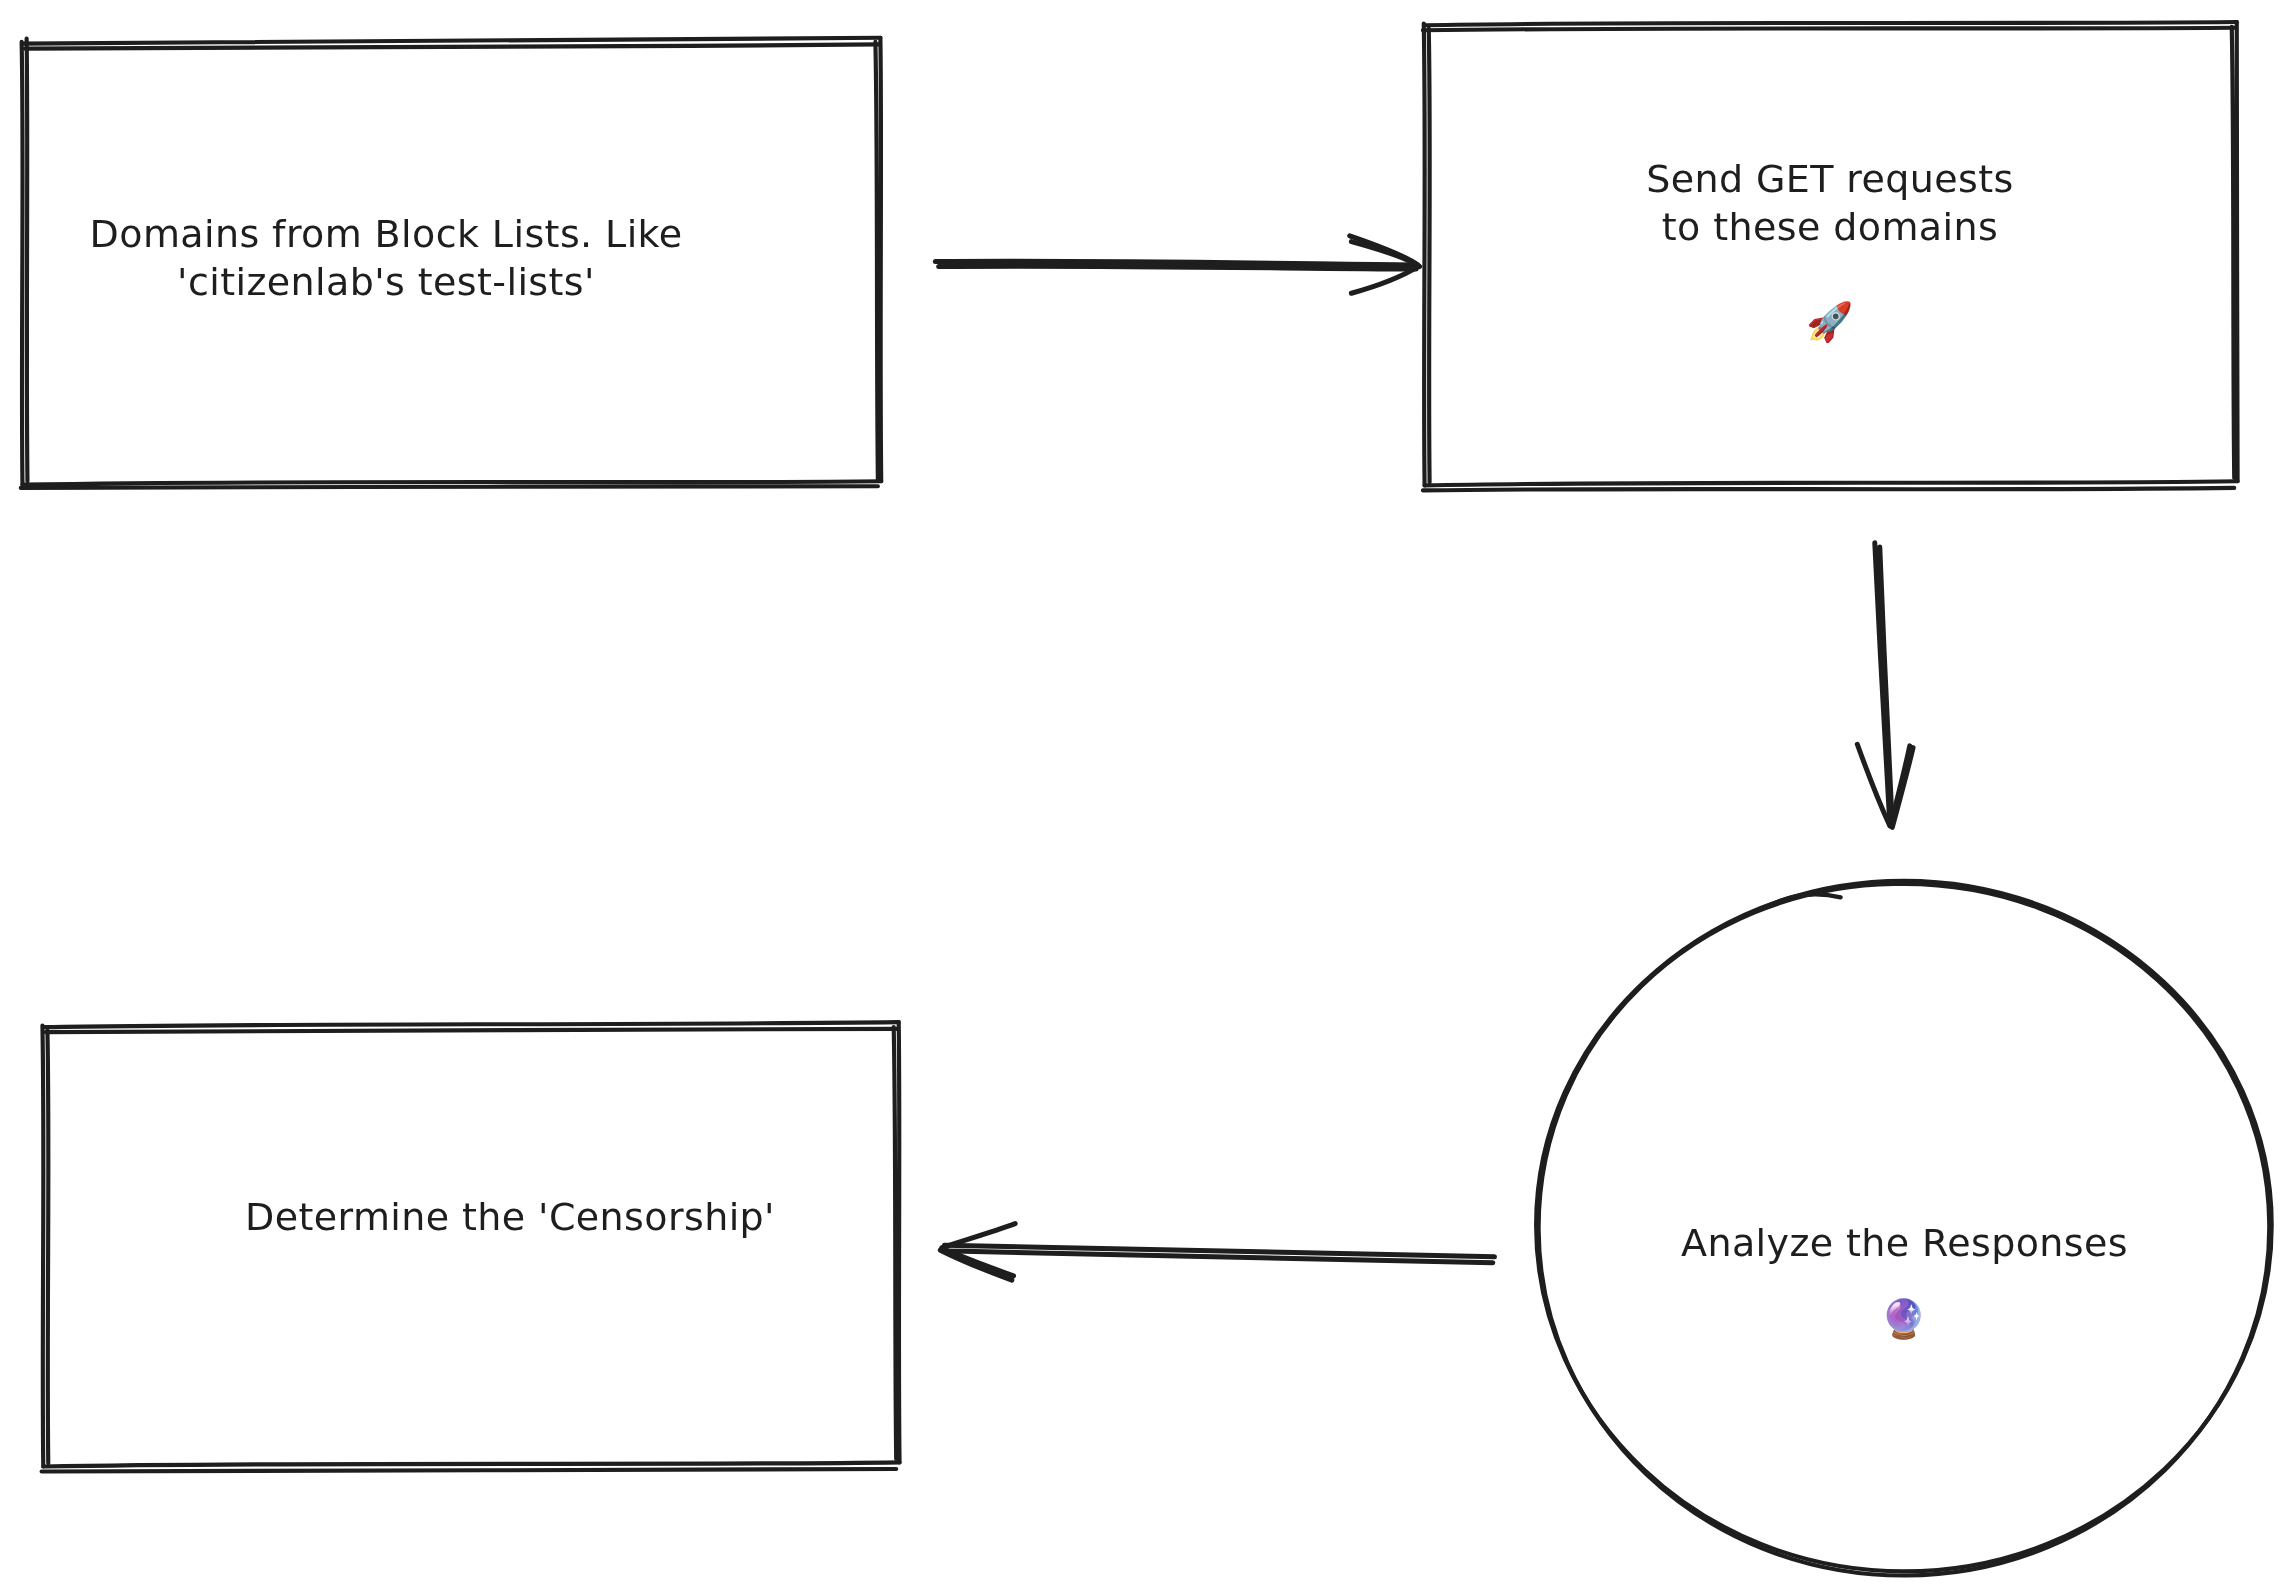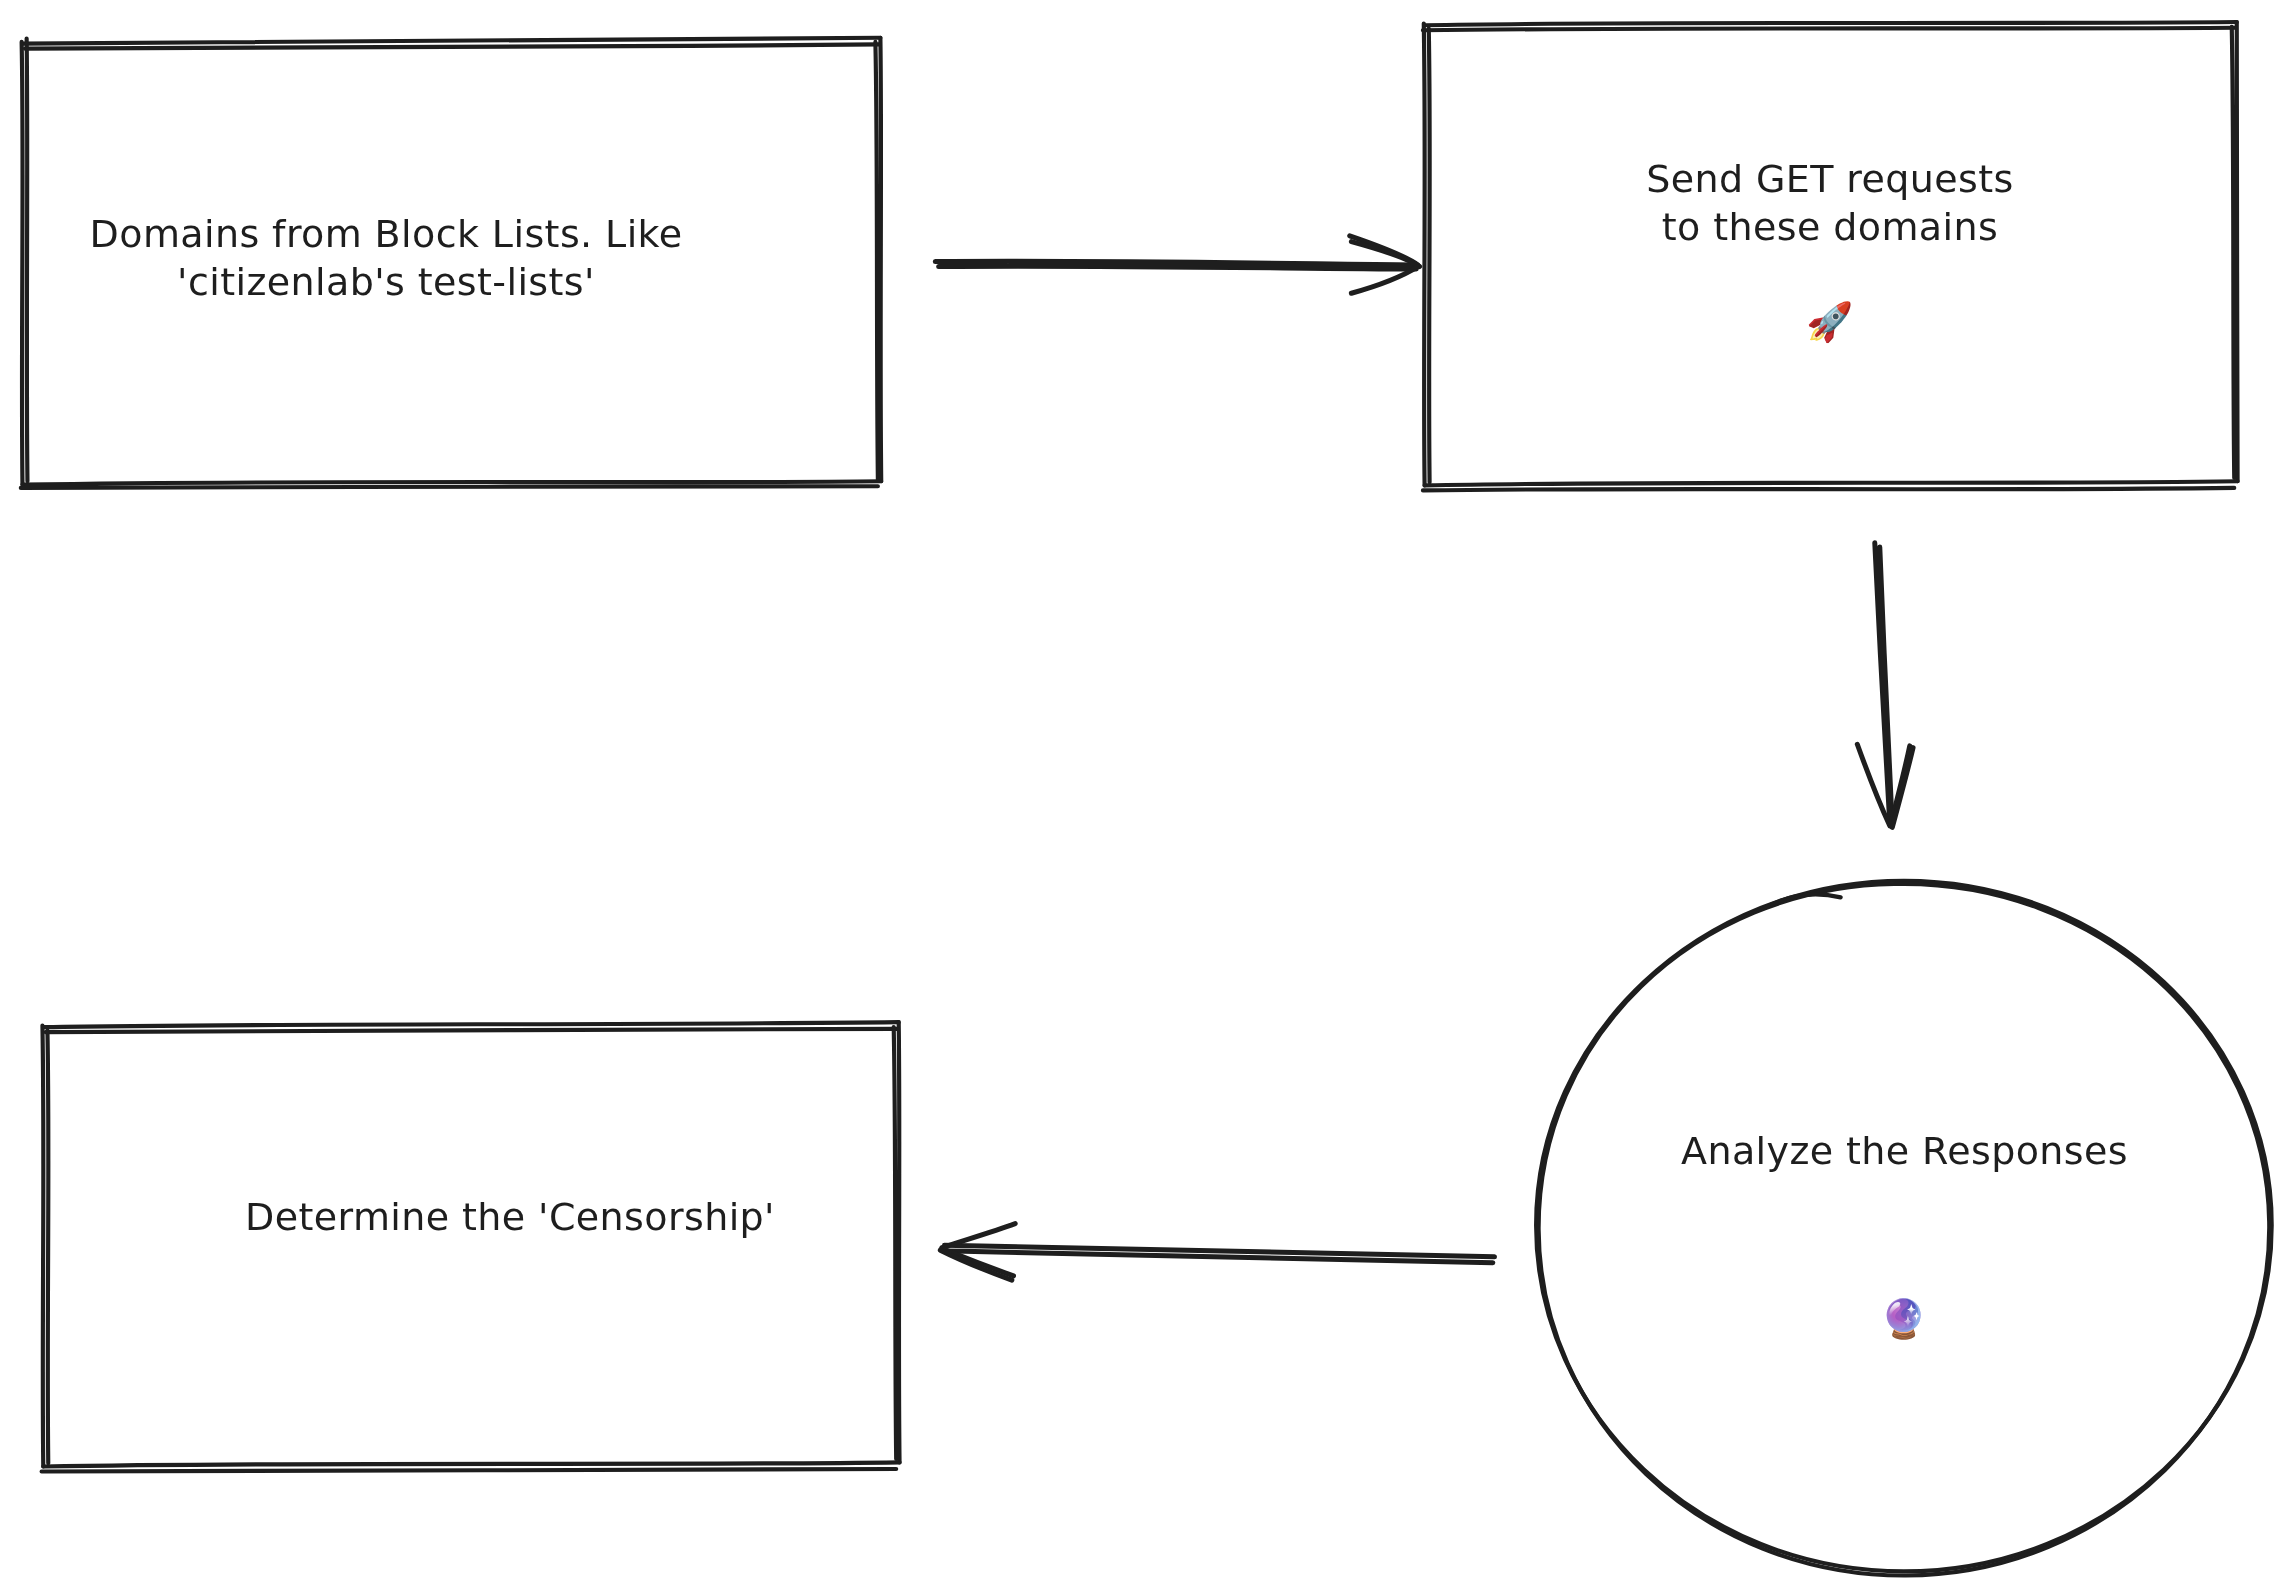--- a/index.html
+++ b/index.html
@@ -121,21 +121,21 @@
 
   <div class="node-box" style="left:1422px; top:21.6px; width:816px; height:459px;"></div>
   <div class="node-text" style="left:1422px; top:156px; width:816px;">Send GET requests
 to these domains</div>
   <div class="node-text" style="left:1422px; top:156px; width:816px;">
     <span class="emoji" style="visibility:hidden">🚀</span>
     <span class="emoji">🚀</span>
   </div>
 
   <div class="node-box" style="left:1536px; top:878px; width:737px; height:695px; border-radius:50%;"></div>
-  <div class="node-text" style="left:1536px; top:1128px; width:737px;">Analyze the Responses</div>
+  <div class="node-text" style="left:1536px; top:1220px; width:737px;">Analyze the Responses</div>
   <div class="node-text" style="left:1536px; top:1248px; width:737px;">
     <span class="emoji">🔮</span>
   </div>
 
   <div class="node-box" style="left:42px; top:1024px; width:859px; height:439px;"></div>
   <div class="node-text" style="left:42px; top:1194px; width:936px;">Determine the 'Censorship'</div>
 
   <div class="arrow-hit" style="left:924px; top:229px; width:499px; height:67px;"></div>
   <div class="arrow-hit" style="left:1844px; top:537px; width:83px; height:295px;"></div>
   <div class="arrow-hit" style="left:936px; top:1219px; width:566px; height:67px;"></div>

